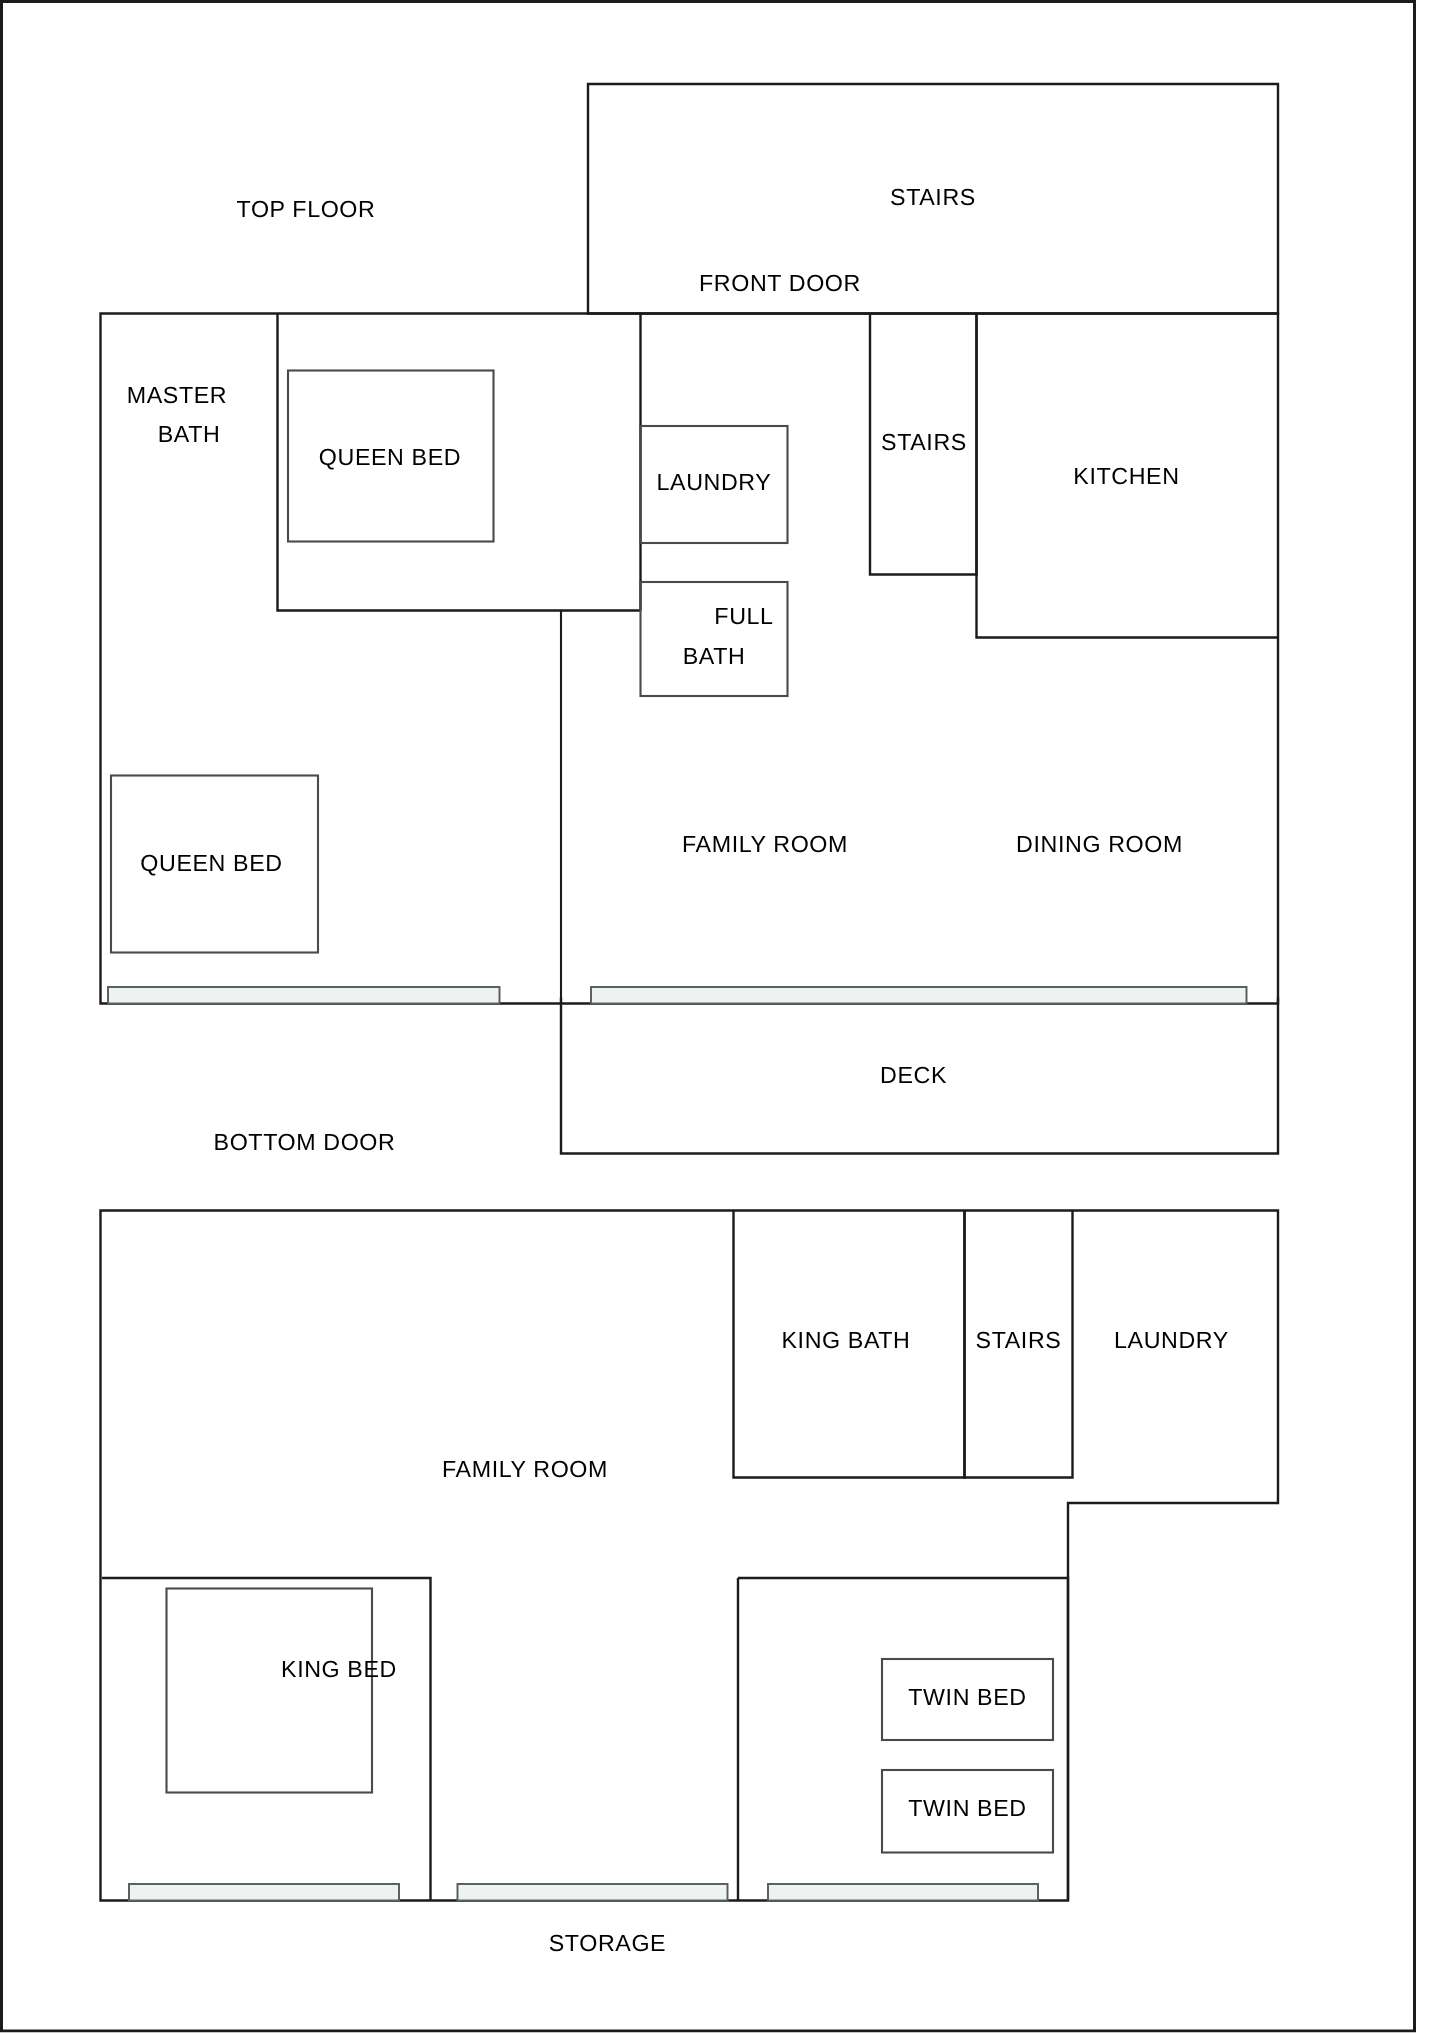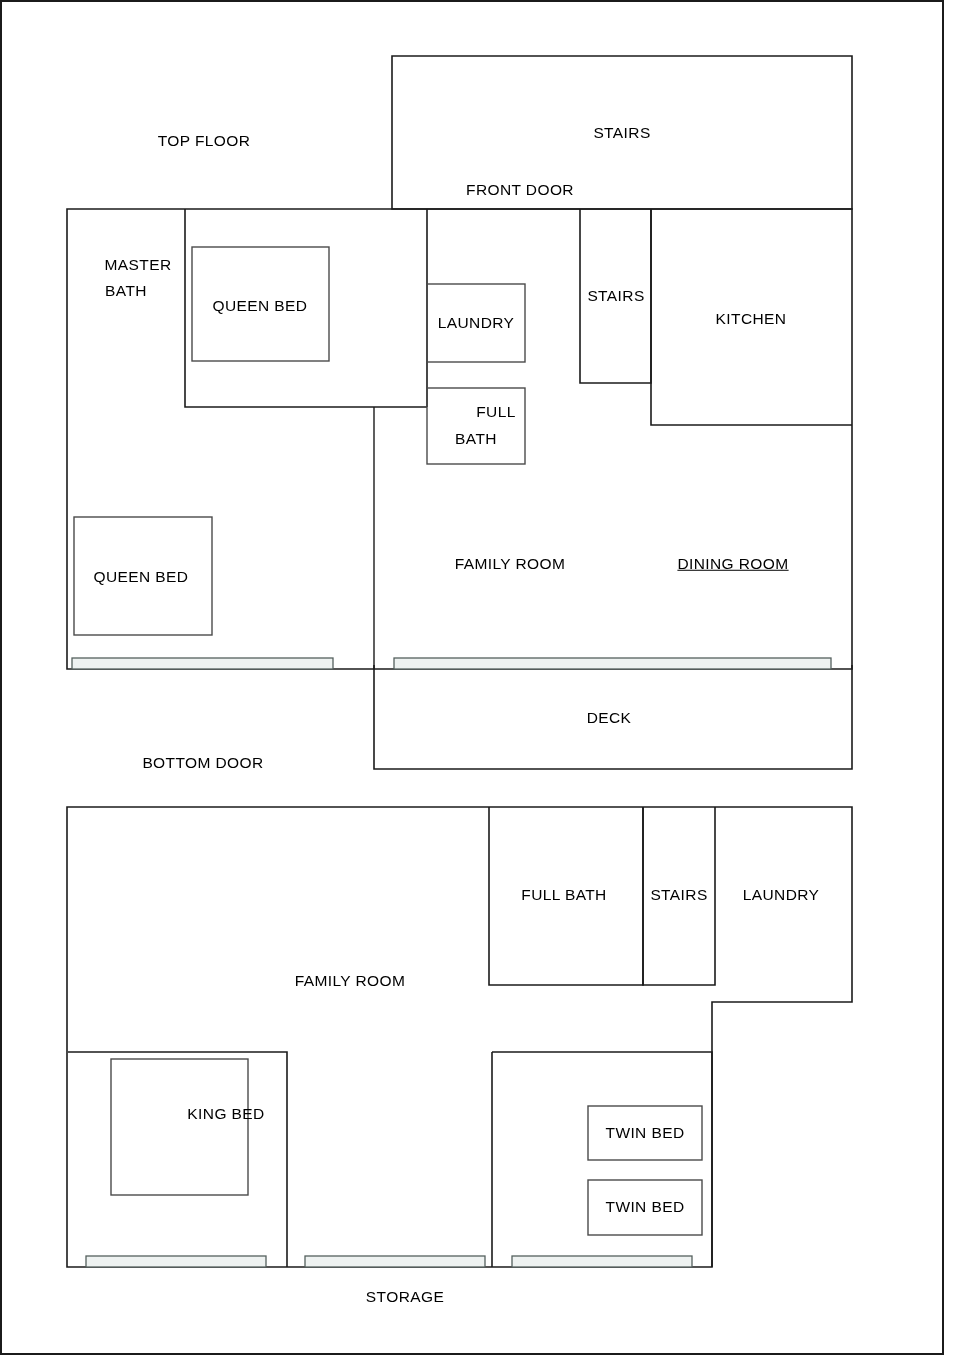--- a/index.html
+++ b/index.html
@@ -144,47 +144,47 @@
     </g>
 
   </svg>
 
   <div class="lbl" style="left:202px; top:139px;">TOP FLOOR</div>
 
   <div class="lbl" style="left:620px; top:131px;">STAIRS</div>
 
   <div class="lbl" style="left:500px; top:188px;margin-left:18px;">FRONT DOOR</div>
 
-  <div class="lbl" style="left:136px; top:263px;">MASTER</div>
+  <div class="lbl" style="left:116px; top:263px;">MASTER</div>
   <div class="lbl" style="left:124px; top:289px;">BATH</div>
 
   <div class="lbl" style="left:258px; top:304px;">QUEEN BED</div>
 
   <div class="lbl" style="left:474px; top:321px;text-align:center;">LAUNDRY</div>
 
   <div class="lbl" style="left:474px; top:410px;margin-left:20px;">FULL</div>
   <div class="lbl" style="left:474px; top:437px;">BATH</div>
 
   <div class="lbl" style="left:614px; top:294px;">STAIRS</div>
 
   <div class="lbl" style="left:749px; top:317px;">KITCHEN</div>
 
   <div class="lbl" style="left:139px; top:575px;">QUEEN BED</div>
 
   <div class="lbl" style="left:508px; top:562px;">FAMILY ROOM</div>
 
-  <div class="lbl" style="left:731px; top:562px;text-decoration:underline;">DINING ROOM</div>
+  <div class="lbl" style="left:731px; top:562px;">DINING ROOM</div>
 
   <div class="lbl" style="left:607px; top:716px;">DECK</div>
 
   <div class="lbl" style="left:201px; top:761px;">BOTTOM DOOR</div>
 
   <div class="lbl" style="left:348px; top:979px;">FAMILY ROOM</div>
 
-  <div class="lbl" style="left:562px; top:893px;">FULL BATH</div>
+  <div class="lbl" style="left:562px; top:893px;">KING BATH</div>
 
   <div class="lbl" style="left:677px; top:893px;">STAIRS</div>
 
   <div class="lbl" style="left:779px; top:893px;">LAUNDRY</div>
 
   <div class="lbl" style="left:176px; top:1112px;margin-left:48px;">KING BED</div>
 
   <div class="lbl" style="left:643px; top:1131px;">TWIN BED</div>
 
   <div class="lbl" style="left:643px; top:1205px;">TWIN BED</div>

